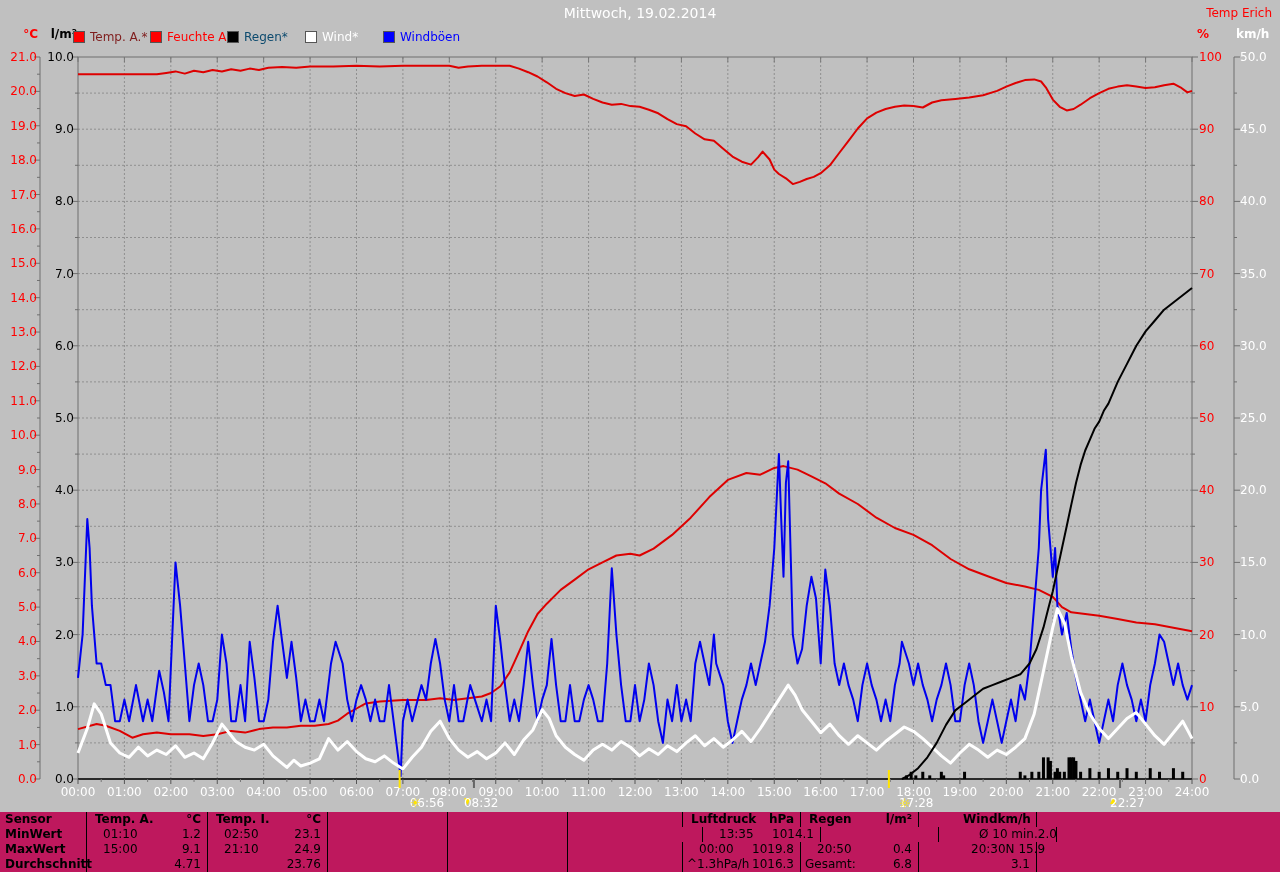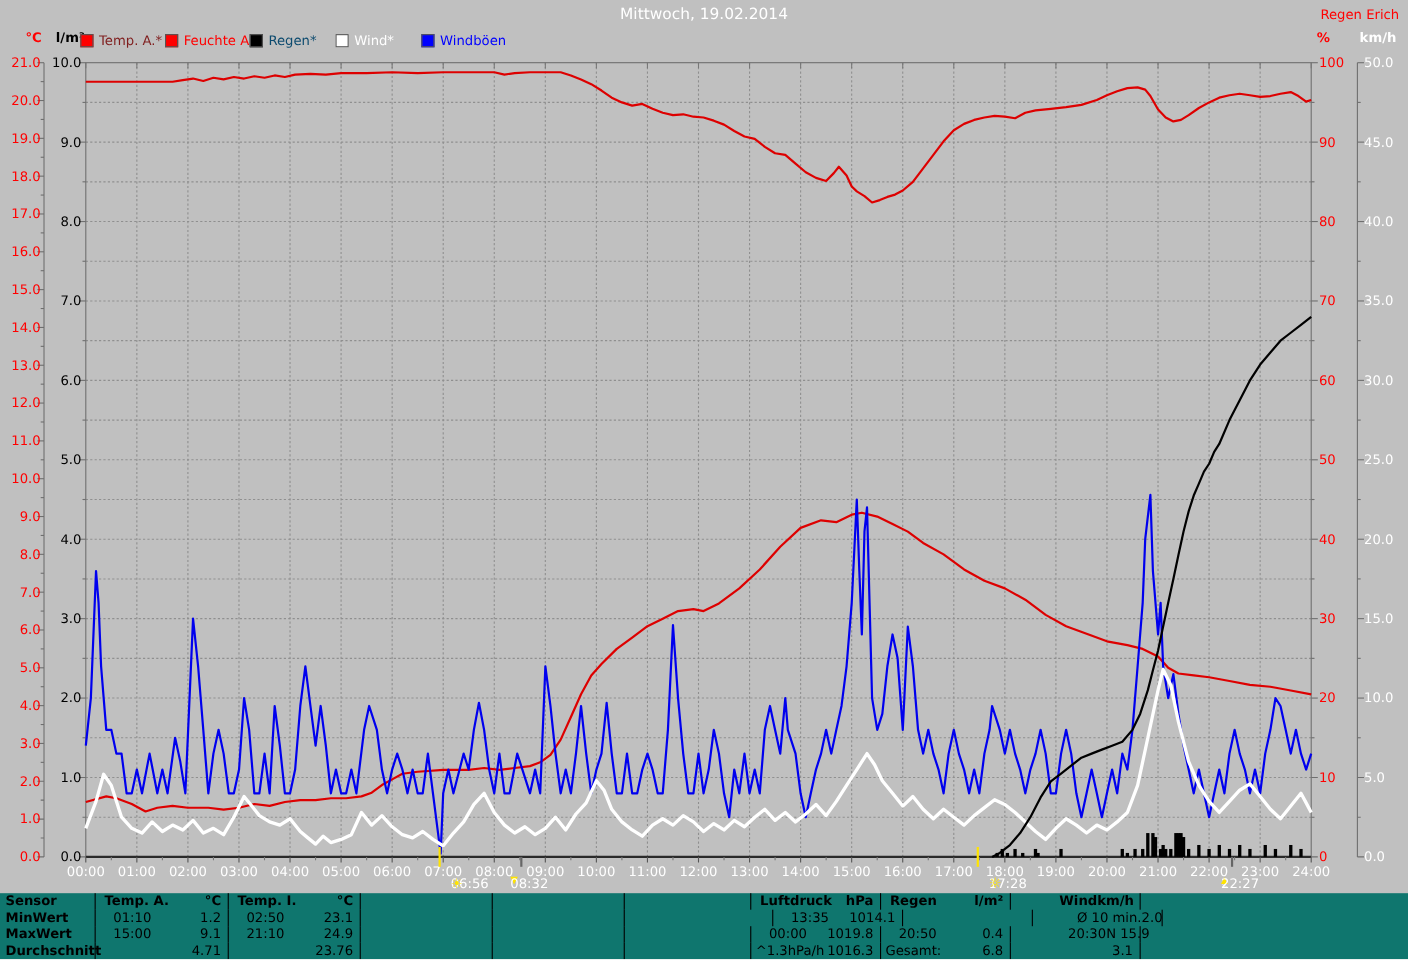--- a/index.html
+++ b/index.html
@@ -10,38 +10,38 @@
   #station-name{top:6px;right:8px;color:#ff0000;font-size:12px;}
   .axis-header{top:27px;font-size:12px;font-weight:bold;}
   #hdr-temp{left:8px;width:30px;text-align:right;color:#ff0000;}
   #hdr-rain{left:44px;width:33px;text-align:right;color:#000000;}
   #hdr-hum{left:1197px;color:#ff0000;}
   #hdr-wind{left:1236px;color:#ffffff;}
   .legend-item{top:31px;height:12px;display:flex;align-items:center;font-size:12px;}
   .legend-swatch{width:10px;height:10px;display:inline-block;margin-right:5px;border:1px solid #555;}
   #chart-svg{left:0;top:0;}
   #markers span{position:absolute;font-size:12px;}
-  #stats-table{left:0;top:812px;width:1280px;height:60px;background:#0f766e;font-size:12px;color:#000;}
+  #stats-table{left:0;top:812px;width:1280px;height:60px;background:#be185d;font-size:12px;color:#000;}
   .t-row{display:flex;height:15px;line-height:15px;white-space:nowrap;}
   .t-label{width:86px;padding-left:5px;font-weight:bold;box-sizing:border-box;}
   .t-group{display:flex;justify-content:space-between;box-sizing:border-box;border-left:1px solid #000;}
   .t-group.last{border-right:1px solid #000;padding-left:36px;}
   .t-left{padding-left:16px;}
   .t-left.hdr{padding-left:8px;font-weight:bold;}
   .t-left.tight{padding-left:4px;}
   .t-right{padding-right:6px;text-align:right;}
   .t-right.hdr{font-weight:bold;}
   #bottom-strip{left:0;top:872px;width:1280px;height:9px;background:#ffffff;}
 </style>
 </head>
 <body>
 
 <div id="app">
   <div class="abs" id="page-title">Mittwoch, 19.02.2014</div>
-  <div class="abs" id="station-name">Regen Erich</div>
+  <div class="abs" id="station-name">Temp Erich</div>
 
   <div class="abs axis-header" id="hdr-temp">°C</div>
   <div class="abs axis-header" id="hdr-rain">l/m²</div>
   <div class="abs axis-header" id="hdr-hum">%</div>
   <div class="abs axis-header" id="hdr-wind">km/h</div>
 
   <div class="abs legend-item" style="left:73px">
     <span class="legend-swatch" style="background: rgb(255, 0, 0);"></span>
     <span style="color: #7f1d1d;">Temp. A.*</span>
   </div>

